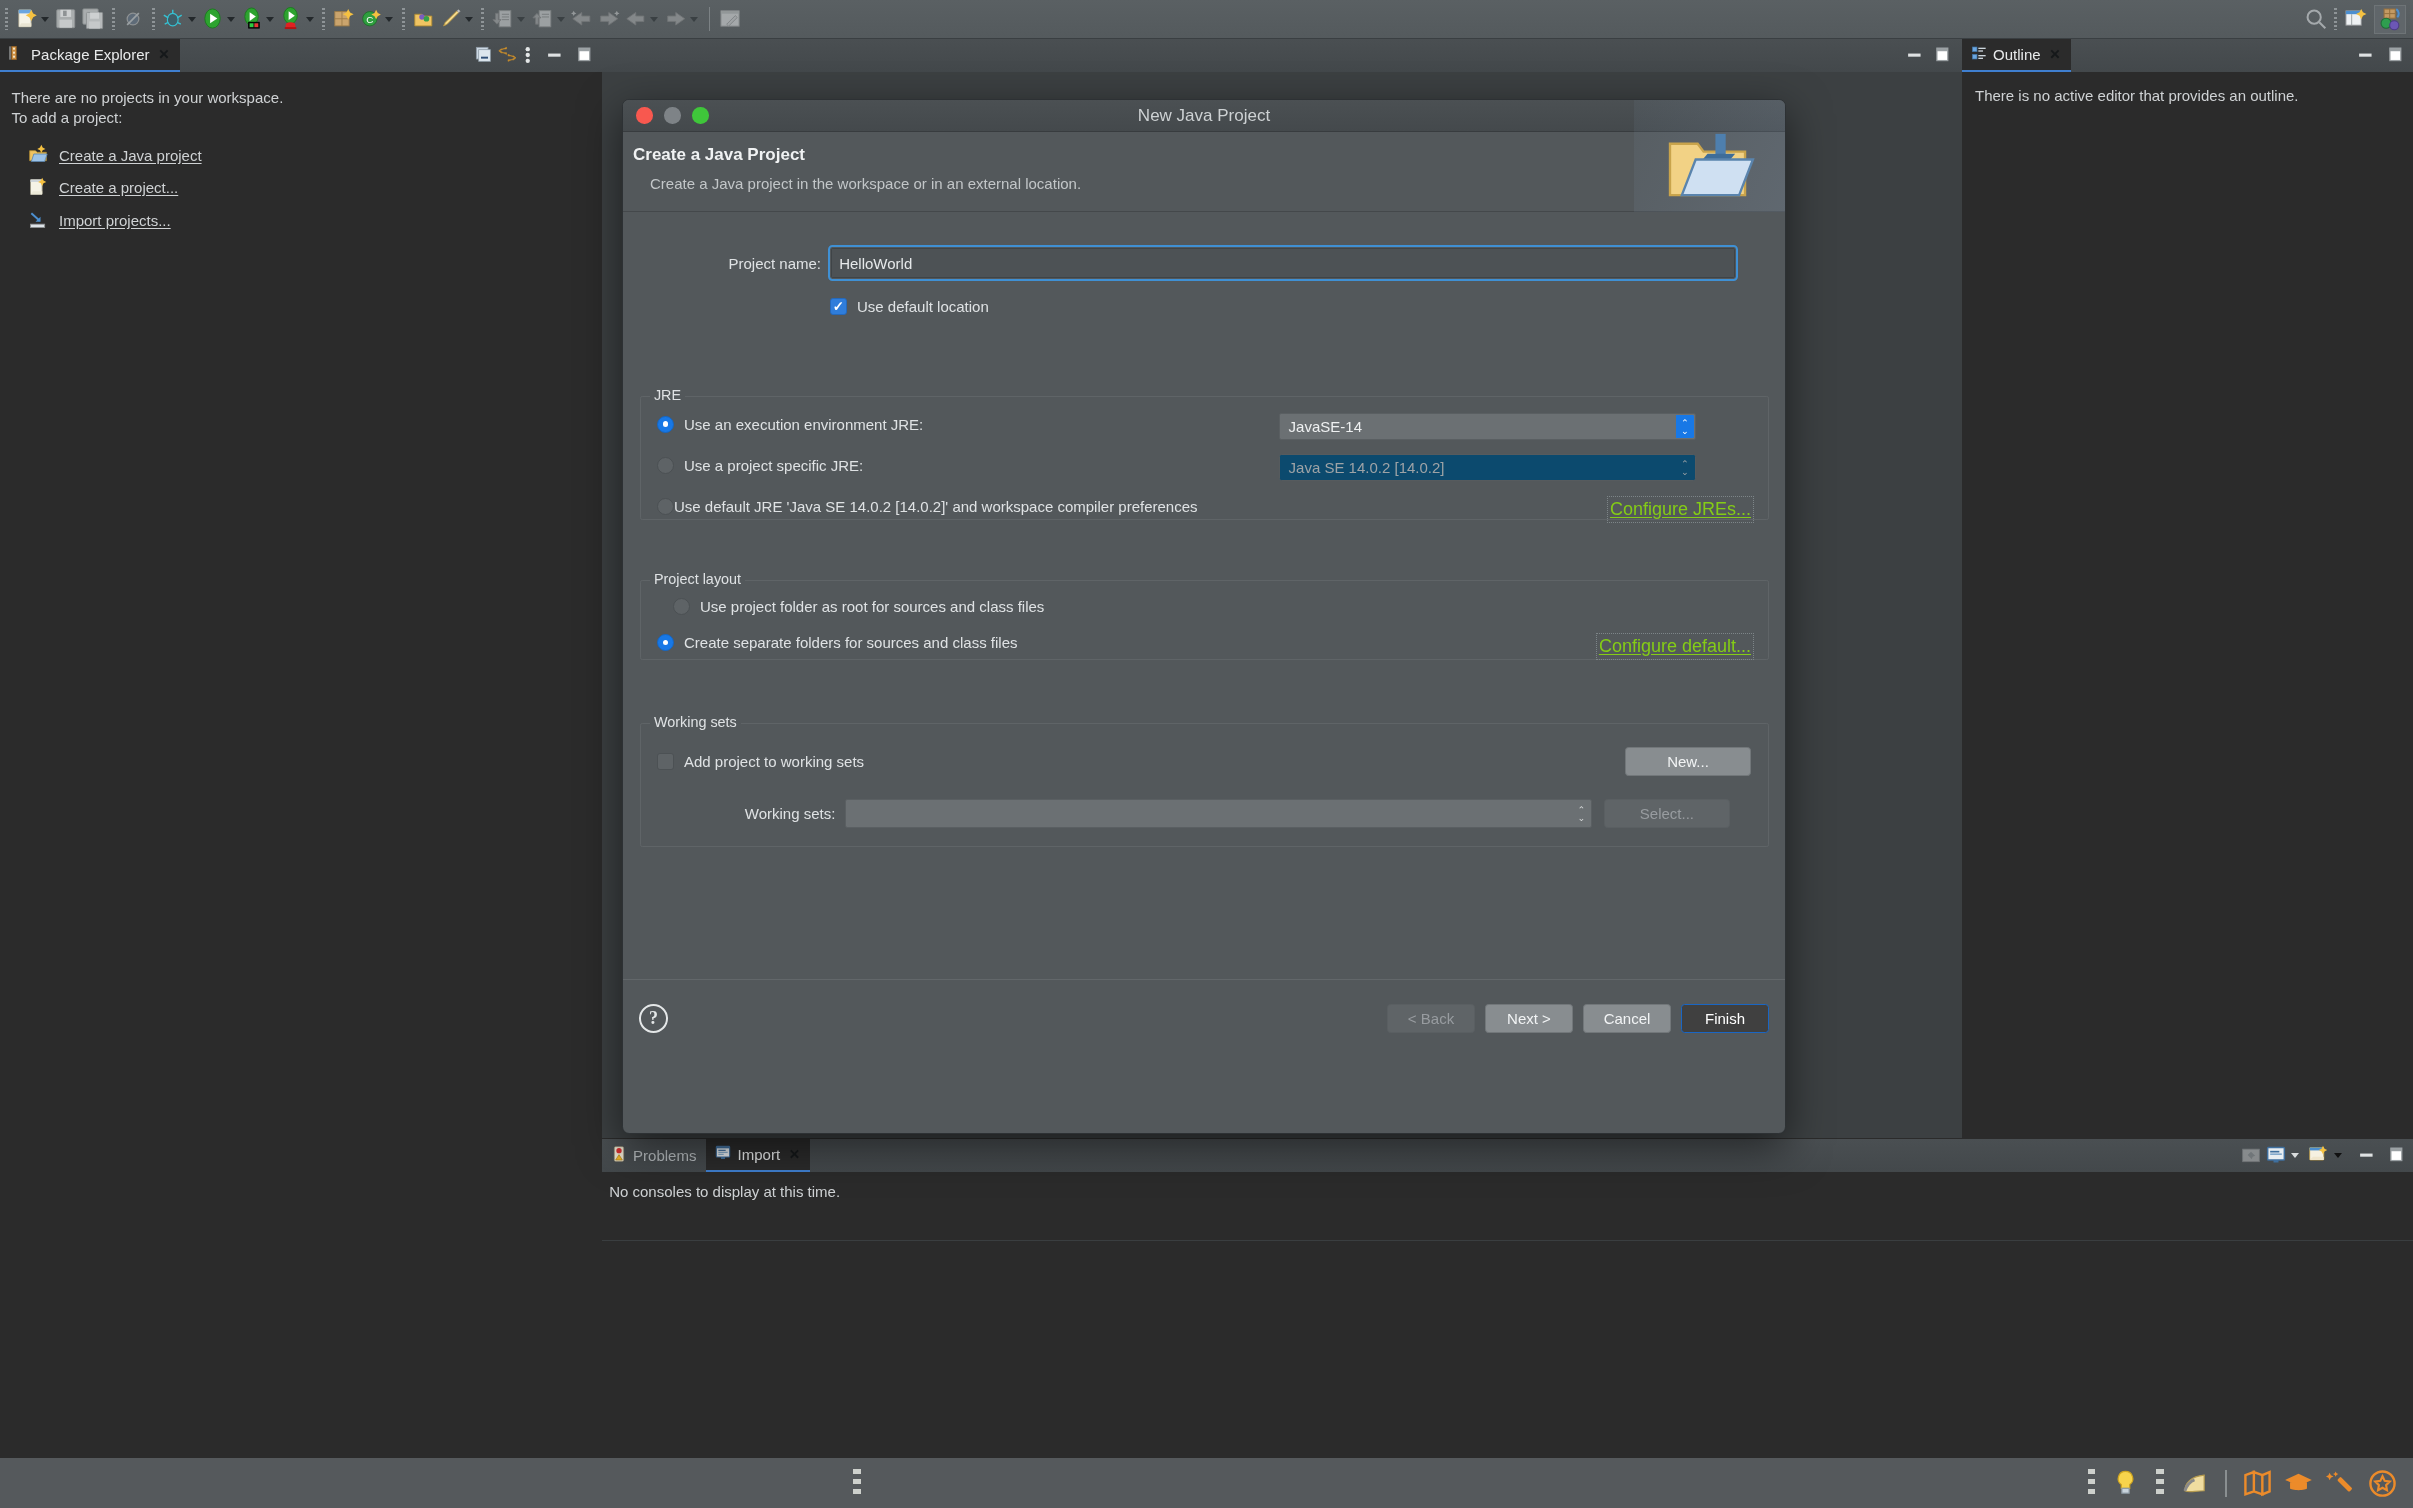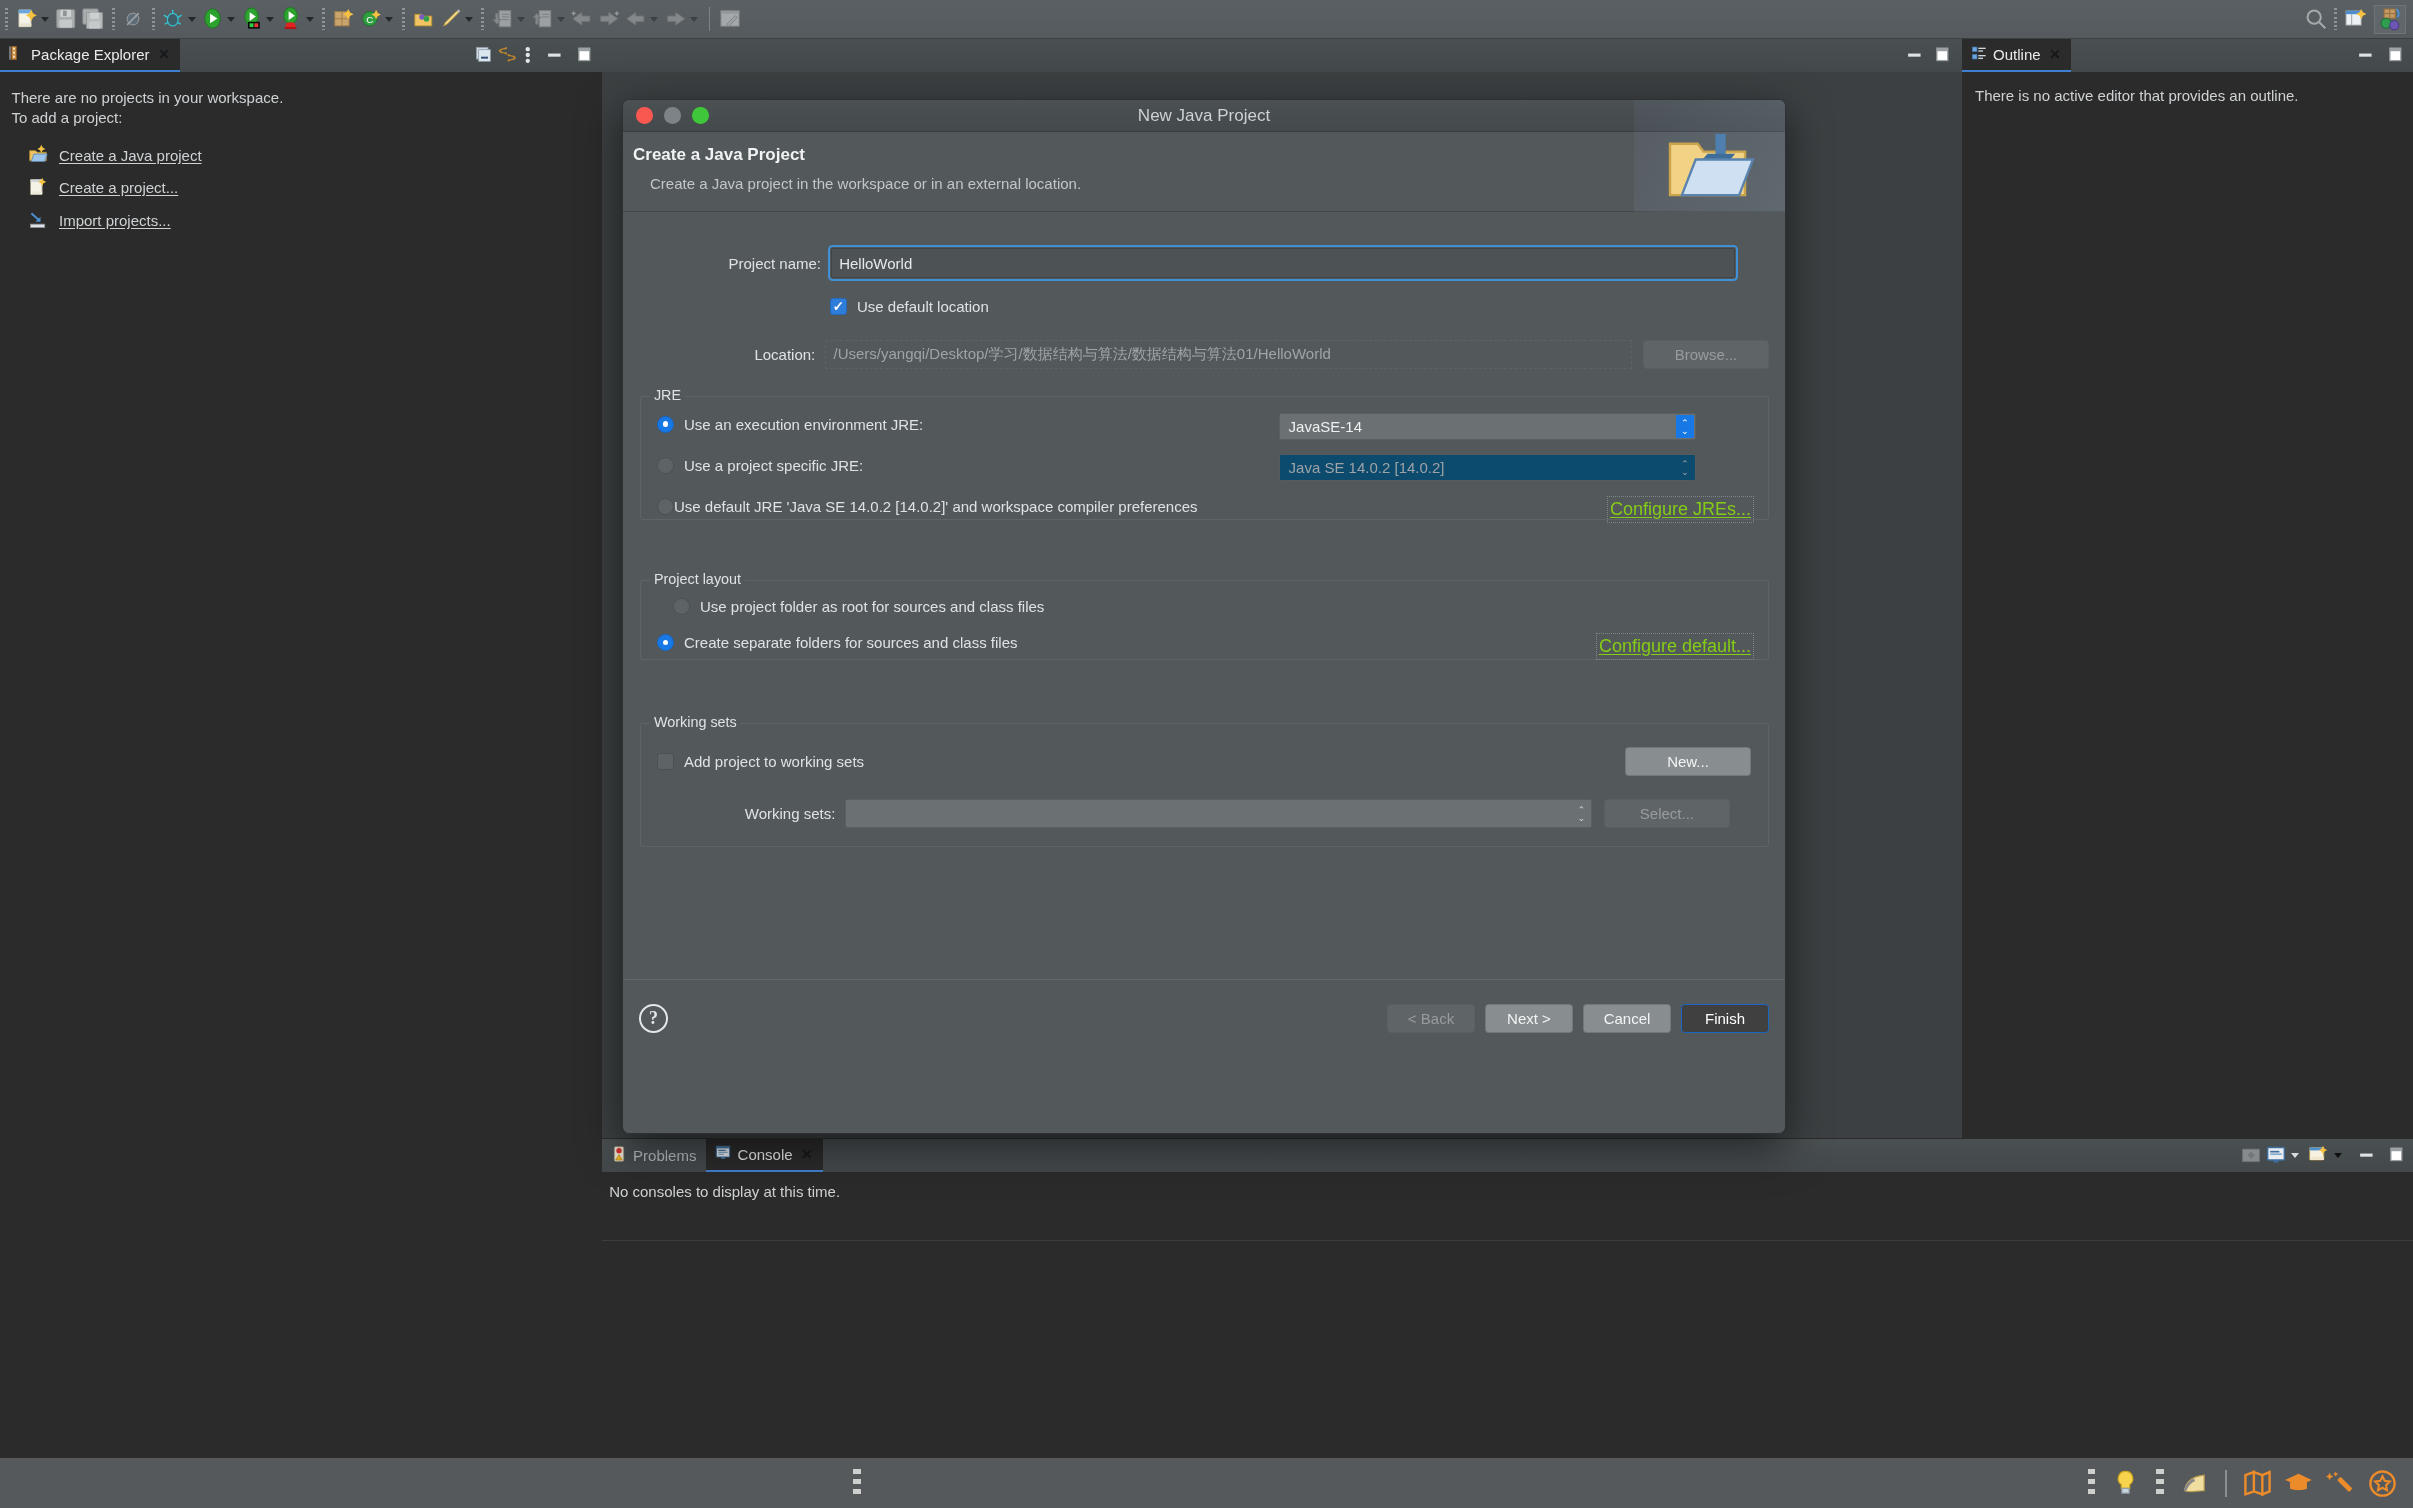--- a/index.html
+++ b/index.html
@@ -585,21 +585,21 @@
         <span>
           <svg width="16" height="16" viewBox="0 0 24 24">
               <rect x="2" y="2" width="20" height="16" rx="1" fill="#e8edf1" stroke="#3f6f9e" stroke-width="1.6"></rect>
               <rect x="2" y="2" width="20" height="3" fill="#3f6f9e"></rect>
               <line x1="5" y1="8" x2="16" y2="8" stroke="#3f6f9e" stroke-width="1.8"></line>
               <line x1="5" y1="11" x2="19" y2="11" stroke="#7ba3c8" stroke-width="1.6"></line>
               <line x1="5" y1="14" x2="13" y2="14" stroke="#7ba3c8" stroke-width="1.6"></line>
               <rect x="9" y="18" width="6" height="3" fill="#3f6f9e"></rect>
             </svg>
         </span>
-        <span>Console</span>
+        <span>Import</span>
         <span class="closex">✕</span>
       </div>
       <div class="tabbar-tools">
         <span style="opacity:.5">
           <svg width="20" height="20" viewBox="0 0 24 24">
               <rect x="2" y="5" width="20" height="15" fill="#c7cacb" stroke="#9a9d9e"></rect>
               <path d="M12 8 l5 5 -3 1 -1 3 -5 -5z" fill="#9aa0a3"></path>
             </svg>
         </span>
         <span>
@@ -668,25 +668,20 @@
       <div class="form-row" style="position:absolute; left:17px; top:36px; width:1129px;">
         <div class="lbl" style="width:191px; text-align:right; padding-right:10px;">Project name:</div>
         <input class="txtfield focused" style="width: 904px; height: 30px;" value="HelloWorld">
       </div>
 
       <div class="form-row" style="position:absolute; left:207px; top:86px; gap:10px;">
         <span class="checkbox checked"></span>
         <span class="lbl">Use default location</span>
       </div>
 
-      <div class="form-row" style="position:absolute; left:17px; top:128px; width:1129px;">
-        <div class="lbl" style="width:191px; text-align:right; padding-right:10px;">Location:</div>
-        <div class="txtfield disabled" style="width:832px; height:29px; display:flex; align-items:center;">/Users/yangqi/Desktop/学习/数据结构与算法/数据结构与算法01/HelloWorld</div>
-        <div class="btn disabled" style="margin-left:11.5px; min-width:126px;">Browse...</div>
-      </div>
 
       <div class="group" style="left:17px; top:184px; width:1129px; height:124px;">
         <div class="group-title">JRE</div>
 
         <div class="form-row" style="position:absolute; left:16px; top:18.7px; gap:10px;">
           <span class="radio on"></span>
           <span class="lbl">Use an execution environment JRE:</span>
         </div>
         <div class="combo" style="position:absolute; left:638px; top:16px; width:417px;">
           <span>JavaSE-14</span>

